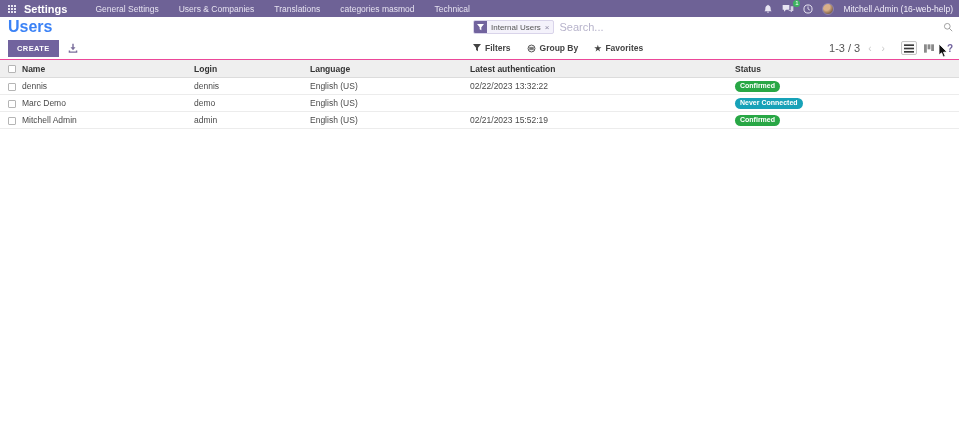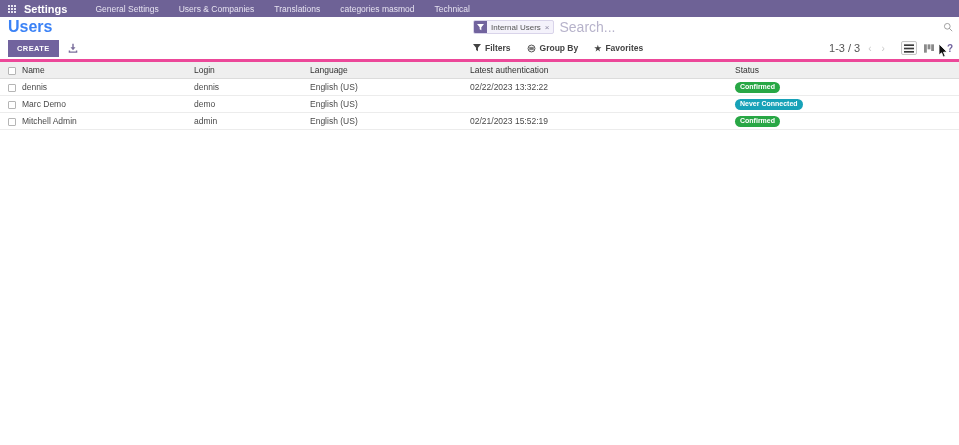--- a/index.html
+++ b/index.html
@@ -28,21 +28,21 @@
   .cp-row1 { position:relative; height:20px; display:flex; align-items:center; padding:0 8px;
     background:#fff; }
   .page-title { font-size:16px; color:#3b82f6;font-weight:bold; }
   .searchbar { position:absolute; left:473px; right:4px; top:1px; height:18px;
     display:flex; align-items:center; }
   .facet { display:flex; align-items:stretch; border:1px solid #d9d4ea; border-radius:2px;
     background:#f4f2fb; height:14px; overflow:hidden; cursor:pointer; }
   .facet-icon-box { width:13px; background:#71639e; display:flex; align-items:center; justify-content:center; }
   .facet-label { font-size:8px; color:#555; display:flex; align-items:center; padding:0 4px; gap:4px; }
   .facet-x { color:#8a86a0; font-size:8px; cursor:pointer; }
-  .search-input { flex:1; border:none; outline:none; font-size:14px; color:#555;
+  .search-input { flex:1; border:none; outline:none; font-size:11px; color:#555;
     padding:0 5px; background:transparent; font-family:"Liberation Sans", sans-serif; }
   .search-input::placeholder { color:#b7b3cb; }
   .magnifier { margin-right:2px; cursor:pointer; }
 
   
   .cp-row2 { position:relative; height:22px; display:flex; align-items:center; padding:0 8px; background:#fff; }
   .btn-create { background:#71639e; color:#fff; border:none; border-radius:0;
     font-size:7.5px; font-weight:bold; letter-spacing:.4px; padding:4px 9px; cursor:pointer;
     font-family:"Liberation Sans", sans-serif; }
   .export-btn { margin-left:9px; cursor:pointer; display:flex; align-items:center; }
@@ -53,22 +53,22 @@
   .pager-range { font-size:11px; color:#555; }
   .pager-nav { font-size:10px; color:#c9c9c9; cursor:pointer; padding:0 2px; }
   .switcher { display:flex; align-items:center; gap:4px; margin-left:8px; }
   .switch-btn { width:16px; height:14px; display:flex; align-items:center; justify-content:center;
     border-radius:2px; cursor:pointer; }
   .switch-btn.active { border:1px solid #c6c6c6; background:#fbfbfb; }
   .help-q { color:#71639e; font-size:10px; font-weight:bold; cursor:pointer; margin-left:4px; }
 
   
   table { width:959px; border-collapse:collapse; table-layout:fixed; }
-  thead th { background:#efefef; border-top:3px solid #ec4899; border-bottom:1px solid #dcdcdc;
-    font-size:8.5px; color:#333; text-align:left; font-weight:normal; height:18px; padding:0; }
+  thead th { background:#efefef; border-top:1px solid #ec4899; border-bottom:1px solid #dcdcdc;
+    font-size:8.5px; color:#333; text-align:left; font-weight:bold; height:18px; padding:0; }
   tbody td { font-size:8.5px; color:#4a4a4a; border-bottom:1px solid #ececec; height:17px; padding:0; background:#fff; }
   tbody tr { cursor:pointer; }
   .cb-cell { padding-left:8px !important; }
   .cb { width:8px; height:8px; border:1px solid #b5b5b5; border-radius:1px; background:#fff; display:inline-block; vertical-align:middle; }
   .badge { display:inline-block; color:#fff; font-size:7px; font-weight:bold;
     padding:1.5px 5px; border-radius:7px; line-height:1.2; }
   .badge-success { background:#28a745; }
   .badge-info { background:#17a2b8; }
 
   
@@ -89,20 +89,42 @@
         <i></i>
         <i></i>
         <i></i>
     </span>
     <span class="app-name">Settings</span>
     <span class="menu-item">General Settings</span>
     <span class="menu-item">Users &amp; Companies</span>
     <span class="menu-item">Translations</span>
     <span class="menu-item">categories masmod</span>
     <span class="menu-item">Technical</span>
+  </div>
+  <div class="nav-right">
+    <span class="systray-icon">
+      <svg width="10" height="10" viewBox="0 0 16 16">
+          <path fill="#e8e5f2" d="M8 1a1 1 0 0 1 1 1v.5c2 .5 3.2 2 3.2 4l.3 3.5 1.2 1.7H2.3l1.2-1.7.3-3.5c0-2 1.2-3.5 3.2-4V2a1 1 0 0 1 1-1zm-1.5 11.5h3a1.5 1.5 0 0 1-3 0z"></path>
+        </svg>
+    </span>
+    <span class="systray-icon">
+      <svg width="12" height="10" viewBox="0 0 18 14">
+          <path fill="#e8e5f2" d="M1 1h10v7H6l-3 3V8H1z"></path>
+          <path fill="#e8e5f2" d="M13 3h4v7h-2v2l-3-2h-2V9h3z" opacity=".85"></path>
+        </svg>
+      <span class="badge-count">1</span>
+    </span>
+    <span class="systray-icon">
+      <svg width="10" height="10" viewBox="0 0 16 16">
+          <circle cx="8" cy="8" r="6.5" fill="none" stroke="#e8e5f2" stroke-width="1.6"></circle>
+          <path d="M8 4.5V8l2.5 1.5" stroke="#e8e5f2" stroke-width="1.4" fill="none" stroke-linecap="round"></path>
+        </svg>
+    </span>
+    <span class="avatar"></span>
+    <span class="user-name">Mitchell Admin (16-web-help)</span>
   </div>
 </div>
 
 <div class="cp-row1">
   <span class="page-title">Users</span>
   <div class="searchbar">
     <span class="facet">
       <span class="facet-icon-box">
         <svg width="7" height="7" viewBox="0 0 10 10">
             <path fill="#fff" d="M0 0h10L6.2 4.8V9L3.8 7.6V4.8z"></path>

